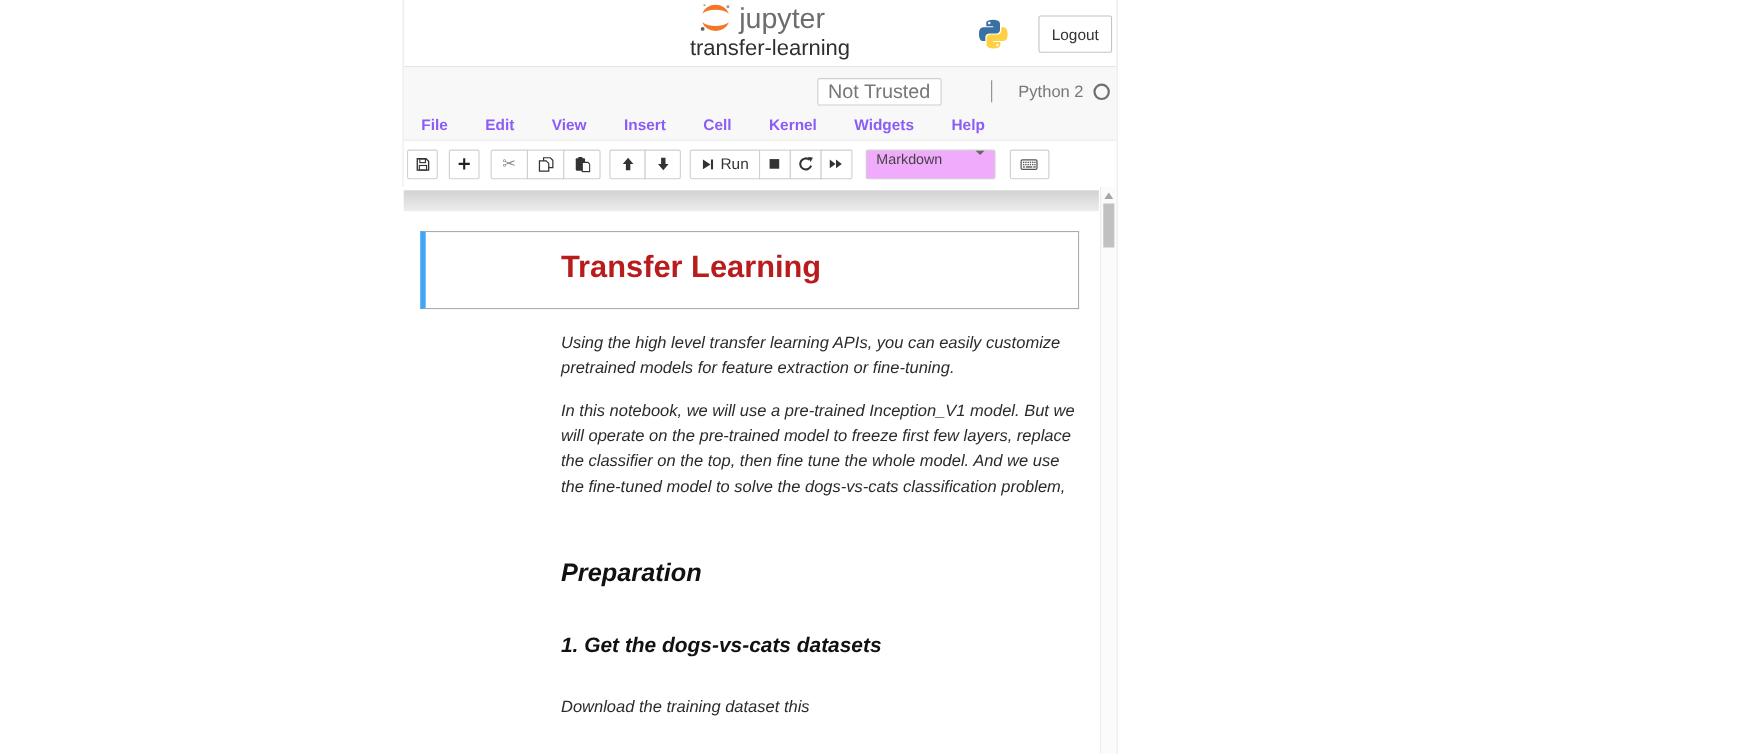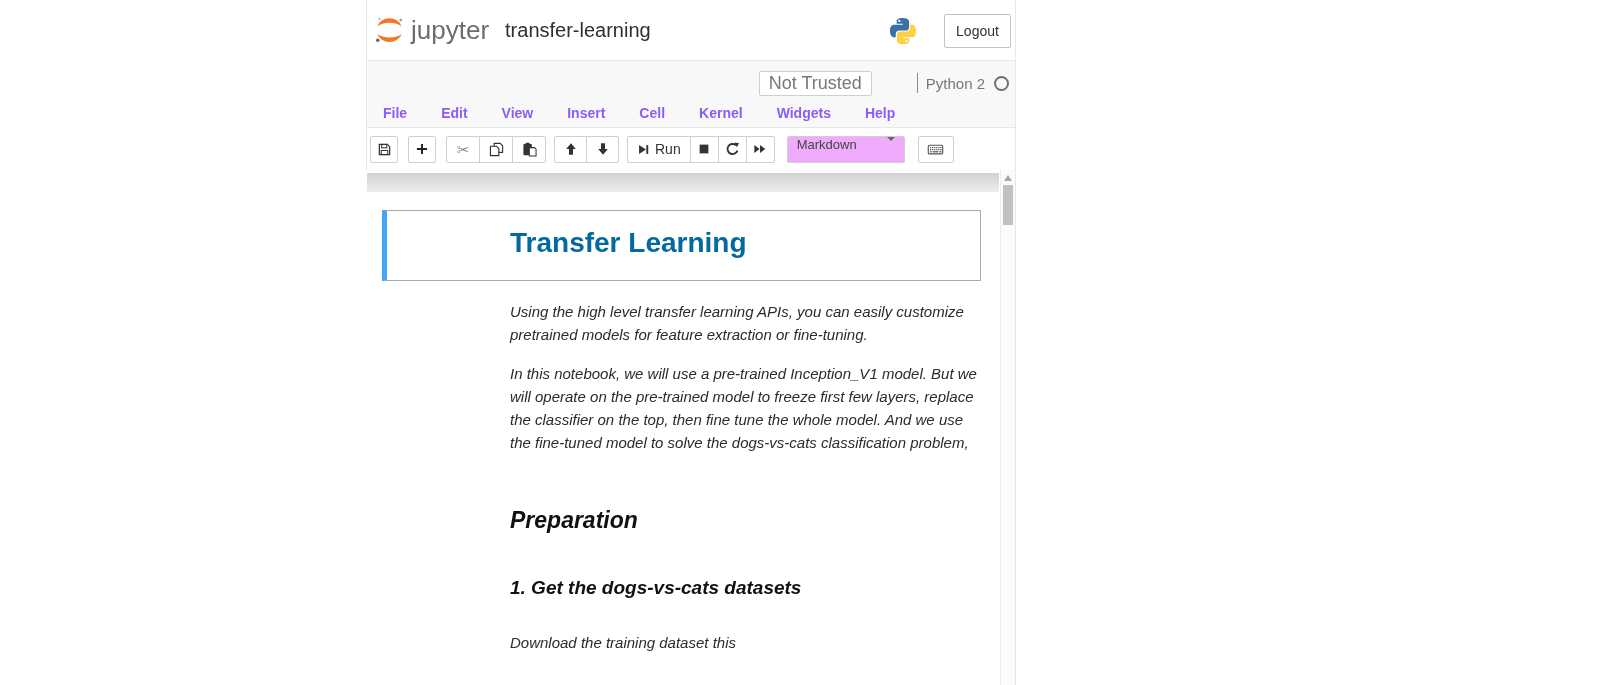--- a/index.html
+++ b/index.html
@@ -6,39 +6,39 @@
   html,body { margin:0; padding:0; }
   body {
     width:1600px; height:685px; overflow:hidden; background:#fff;
     font-family:"Liberation Sans", sans-serif; position:relative;
   }
   .app { position:absolute; left:366px; top:0; width:650px; height:685px; background:#fff; }
 
   
   .top-chrome { border-left:1px solid #e7e7e7; border-right:1px solid #e7e7e7; width:650px; background:#fff; }
 
-  .hdr { height:60px; position:relative; display:flex; align-items:center; padding:0 4px 0 6px; }
+  .hdr { height:60px; position:relative; display:flex; align-items:center; padding:0 4px 0 6px;flex-direction:column; }
   .logo { display:flex; align-items:center; cursor:pointer; }
   .wordmark { font-size:26px; color:#6d6d6e; margin-left:5px; letter-spacing:0px; }
   .nb-title { margin-left:16px; font-size:20px; color:#2f2f2f; cursor:pointer; }
   .python-logo { position:absolute; left:521px; top:16px; width:30px; height:30px; }
   .logout-btn {
     position:absolute; right:4px; top:14px; width:67px; height:34px;
     border:1px solid #c3c3c3; border-radius:2px; background:#fff;
     font-size:14px; color:#333; font-family:"Liberation Sans", sans-serif; cursor:pointer;
   }
 
   .menubar { background:#f8f8f8; border-top:1px solid #e7e7e7; border-bottom:1px solid #e7e7e7; height:68px; }
   .status-row { height:37px; display:flex; align-items:center; justify-content:flex-end; padding:7px 4px 0 0; }
   .trust-badge {
     height:25px; padding:0 9px; font-size:18px; color:#777; background:#fff;
     border:1px solid #cfcfcf; border-radius:2px; display:flex; align-items:center; cursor:pointer;
   }
   .kernel-sep { width:1px; height:20px; background:#8a8a8a; margin-left:45px; }
-  .kernel-name { font-size:15px; color:#777; margin-left:8px; }
+  .kernel-name { font-size:15px; color:#777; margin-left:24px; }
   .kernel-status { width:15px; height:15px; border:2px solid #6f6f6f; border-radius:50%; margin-left:9px; margin-right:2px; background:#f8f8f8; }
   .menu-row { display:flex; padding-left:16px; height:30px; align-items:center; }
   .menu-item { font-size:14px; color:#8b5cf6; margin-right:34px; cursor:pointer; white-space:nowrap;font-weight:bold; }
 
   .toolbar { height:42px; display:flex; align-items:center; padding-left:3px; background:#fff; }
   .tbtn {
     height:27px; background:#fff; border:1px solid #cfcfcf; border-radius:2px;
     display:flex; align-items:center; justify-content:center; padding:0; cursor:pointer; color:#333;
   }
   .w28{width:28px;} .w34{width:34px;} .w33{width:33px;} .w29{width:29px;} .w36{width:36px;}
@@ -61,21 +61,21 @@
   .top-shade { position:absolute; top:3px; left:1px; width:632px; height:19px; background:linear-gradient(180deg,#d2d2d2,#ededed); }
   .scrollbar { position:absolute; top:0; right:0; width:15px; height:515px; background:#fbfbfb; border-left:1px solid #ededed; }
   .scroll-arrow { margin:5px auto 0; width:0; height:0; border-left:4px solid transparent; border-right:4px solid transparent; border-bottom:6px solid #a6a6a6; cursor:pointer; }
   .scroll-thumb { position:absolute; top:15px; left:2px; width:10px; height:40px; background:#c1c1c1; cursor:pointer; }
 
   .notebook { position:absolute; top:0; left:0; width:634px; height:515px; }
   .selected-cell {
     position:absolute; top:40px; left:16px; width:599px; height:71px;
     border:1px solid #ababab; border-left:5px solid #42a5f5; background:#fff; cursor:pointer;
   }
-  .selected-cell h1 { margin:0; padding:15px 0 0 123px; font-size:28px; font-weight:bold; color:#0369a1; line-height:34px; white-space:nowrap; }
+  .selected-cell h1 { margin:0; padding:15px 0 0 123px; font-size:28px; font-weight:bold; color:#b91c1c; line-height:34px; white-space:nowrap; }
 
   .md-body { position:absolute; top:111px; left:144px; width:468px;font-style:italic; }
   .md-body p { margin:0; font-size:15px; line-height:23px; color:#2b2b2b; }
   .p1 { margin-top:19px !important; }
   .p2 { margin-top:16px !important; }
   .md-h2 { margin:51px 0 0 0; font-size:23px; line-height:30px; font-weight:bold; color:#111; }
   .md-h3 { margin:40px 0 0 0; font-size:19px; line-height:25px; font-weight:bold; color:#111; }
   .p3 { margin-top:31px !important; }
   .cell-click { cursor:pointer; }
   svg { display:block; }

